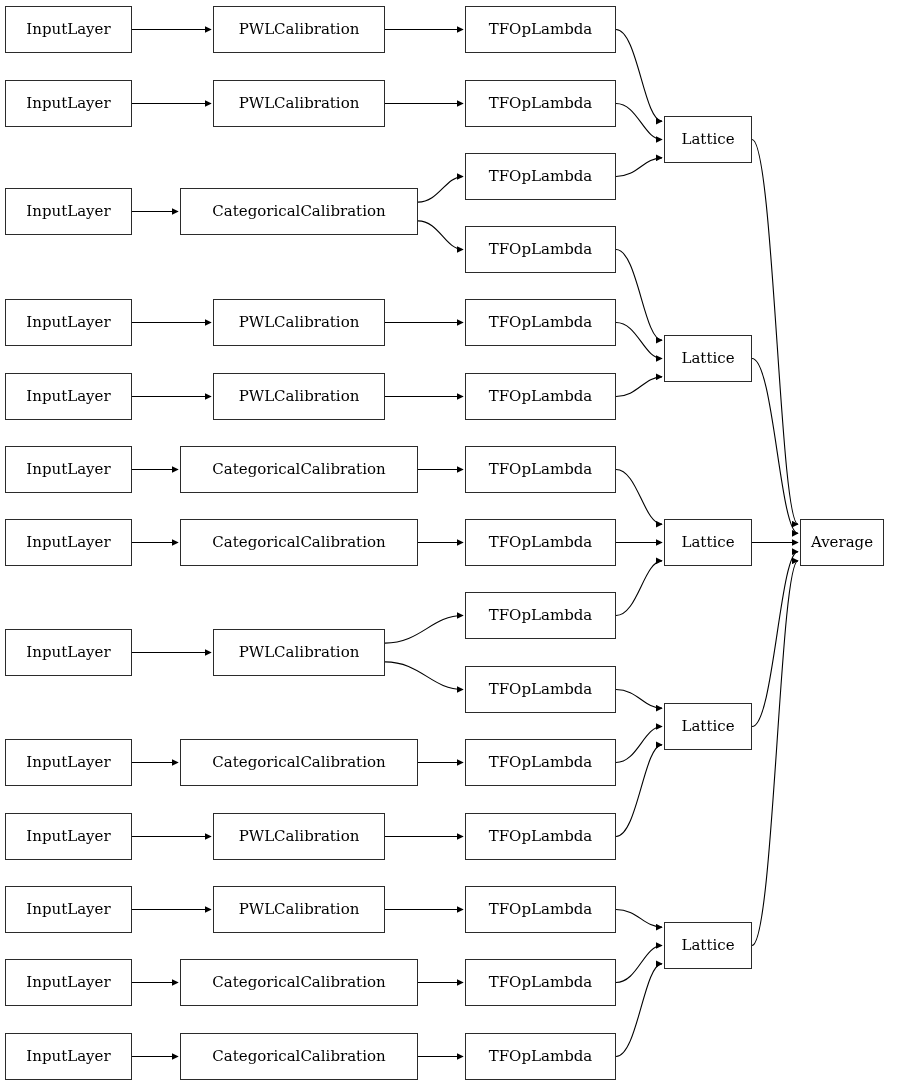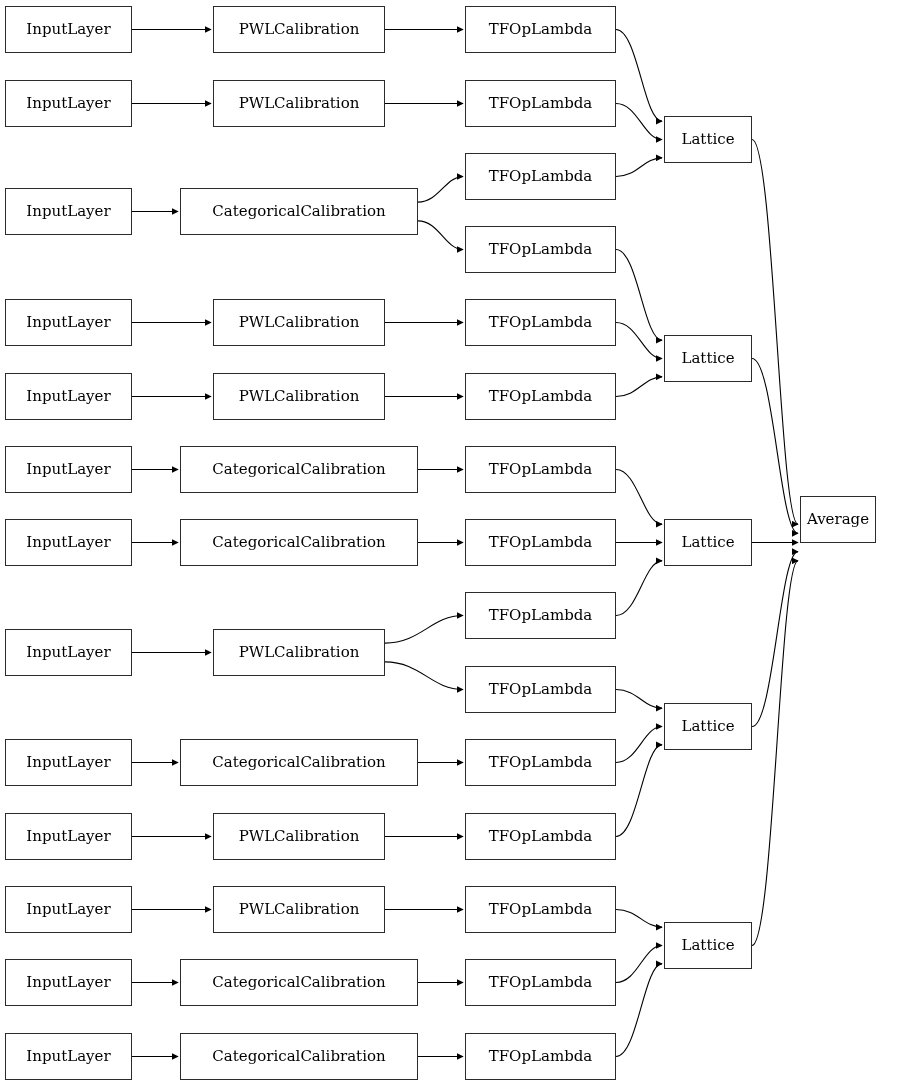--- a/index.html
+++ b/index.html
@@ -210,17 +210,17 @@
       </div>
       <div class="node n-lat" style="left: 664px; top: 519px; width: 88px; height: 47px;">
         <span>Lattice</span>
       </div>
       <div class="node n-lat" style="left: 664px; top: 703px; width: 88px; height: 47px;">
         <span>Lattice</span>
       </div>
       <div class="node n-lat" style="left: 664px; top: 922px; width: 88px; height: 47px;">
         <span>Lattice</span>
       </div>
-      <div class="node n-avg" style="left: 800px; top: 496px; width: 76px; height: 47px;">
+      <div class="node n-avg" style="left: 800px; top: 519px; width: 84px; height: 47px;">
         <span>Average</span>
       </div>
     </div>
 </div>
 
 </body></html>

